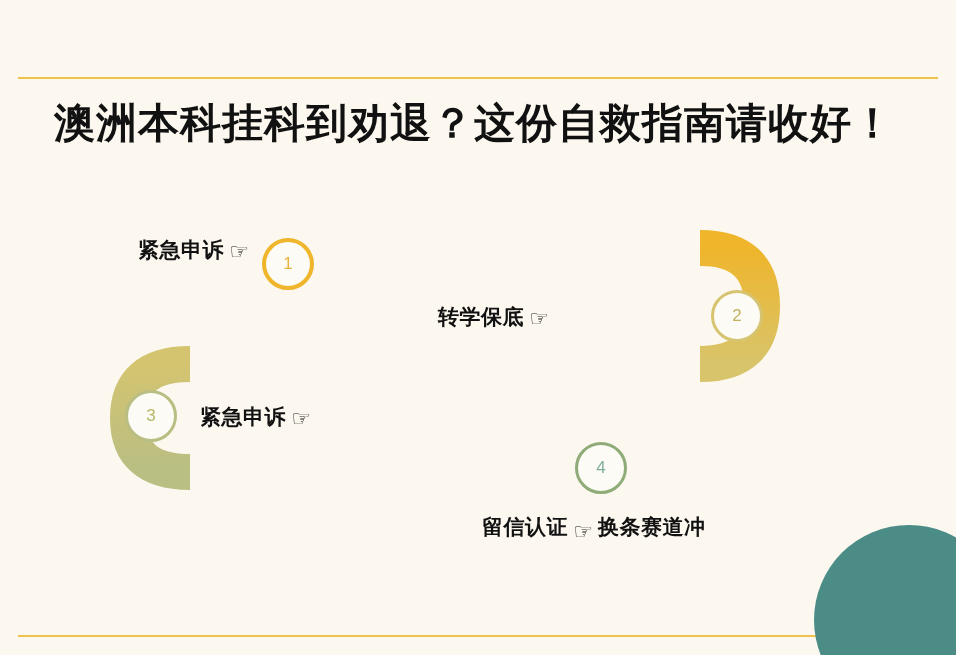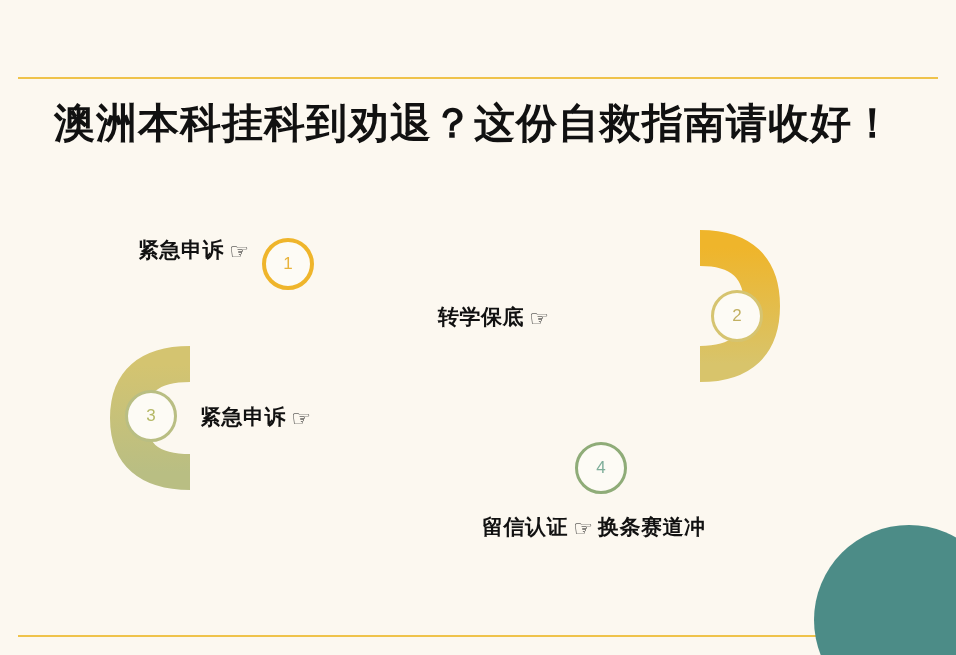--- a/index.html
+++ b/index.html
@@ -120,21 +120,21 @@
     width: 30px;
     text-align: center;
     font-size: 22px;
     line-height: 1;
     color: #111111;
     transform: translateY(2px);
   }
   .l1 { left: 138px; top: 194px; margin-top: 42px; }
   .l2 { left: 438px; top: 303px; }
   .l3 { left: 200px; top: 403px; }
-  .l4 { left: 482px; top: 513px; }
+  .l4 { left: 482px; top: 513px; align-items: flex-end; }
 </style>
 </head>
 <body>
 
 <div id="poster">
 
   <div class="rule rule-top"></div>
   <div class="rule rule-bottom"></div>
 
   <div class="corner-teal"></div>

